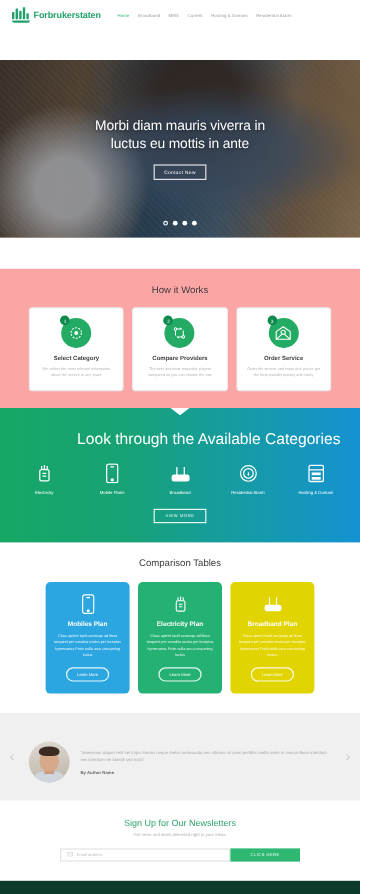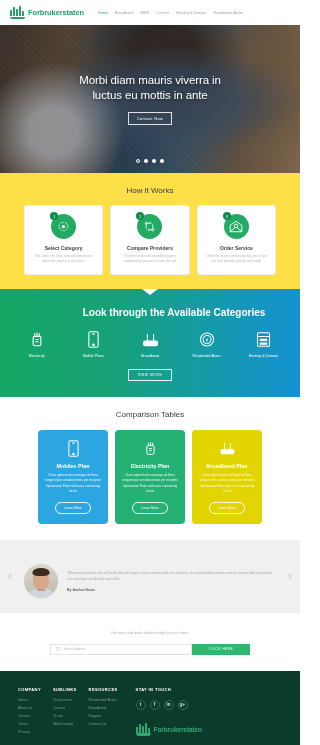--- a/index.html
+++ b/index.html
@@ -21,59 +21,59 @@
   .logo-mark i:nth-child(4){ left:9px; height:10px;}
   .logo-mark i:nth-child(5){ left:12px; height:5px;}
   .logo-mark u { position:absolute; left:0; bottom:0; width:15px; height:2.5px; background:#22a06b; border-radius:0 0 7px 7px; display:block;}
   .logo-text { font-size:7.5px; font-weight:bold; color:#22a06b; letter-spacing:-.1px; }
   .nav { margin-left:14px; display:flex; gap:7px; align-items:center; }
   .nav a { font-size:3.6px; color:#9a9a9a; text-decoration:none; white-space:nowrap; letter-spacing:.1px;}
   .nav a.active { color:#2bb673; }
 
   
   .hero { height:148px; position:relative; overflow:hidden;
-    background:linear-gradient(100deg,#4a3a2c 0%,#6d5338 22%,#2d4b63 45%,#49657c 62%,#8a6b4a 82%,#b08a5e 100%); }
+    background:linear-gradient(100deg,#4a3a2c 0%,#6d5338 22%,#2d4b63 45%,#49657c 62%,#8a6b4a 82%,#b08a5e 100%);margin-top:25px; }
   .hero:before{ content:""; position:absolute; inset:0;
     background:
       radial-gradient(circle at 18% 72%, rgba(225,225,228,.85) 0 9%, transparent 26%),
       radial-gradient(ellipse at 58% 52%, rgba(70,95,125,.75) 0 26%, transparent 52%),
       radial-gradient(circle at 55% 22%, rgba(60,42,30,.9) 0 16%, transparent 40%),
       radial-gradient(ellipse at 88% 40%, rgba(150,115,75,.55) 0 22%, transparent 55%),
       repeating-linear-gradient(45deg, rgba(255,255,255,.045) 0 2px, transparent 2px 4px);
   }
   .hero:after{ content:""; position:absolute; inset:0; background:rgba(20,26,34,.34); }
   .hero-inner { position:absolute; inset:0; z-index:3; display:flex; flex-direction:column;
     align-items:center; justify-content:center; text-align:center; padding:0 24px; }
   .hero h1 { color:#fff; font-size:11.5px; font-weight:normal; line-height:1.32; letter-spacing:-.1px;
     text-shadow:0 1px 3px rgba(0,0,0,.45); }
   .hero-btn { margin-top:9px; border:1px solid rgba(255,255,255,.85); color:#fff; background:transparent;
     font-size:4px; padding:3px 8px; letter-spacing:.3px; font-family:inherit; }
   .dots { position:absolute; bottom:10px; left:0; right:0; display:flex; justify-content:center; gap:4px; z-index:4;}
   .dot { width:4px; height:4px; border-radius:50%; background:#fff; }
   .dot.active { background:transparent; border:1px solid #fff; width:4px; height:4px; }
 
   
-  .how { padding:13px 0 14px; background:#fde047; }
+  .how { padding:13px 0 14px; background:#fca5a5;margin-top:26px; }
   .sec-title { text-align:center; font-size:8px; color:#3b3b3b; font-weight:normal; }
   .how-cards { display:flex; justify-content:center; gap:7px; margin-top:10px; padding:0 24px; }
   .how-card { flex:1; border:1px solid #ececec; border-radius:3px; padding:8px 6px 9px; text-align:center; background:#fff; }
   .circ { width:25px; height:25px; border-radius:50%; background:#24ab63; margin:0 auto 6px;
     display:flex; align-items:center; justify-content:center; position:relative;}
   .circ svg { display:block; }
   .badge { position:absolute; top:-2px; left:-1px; width:8px; height:8px; border-radius:50%;
     background:#0e8a4d; color:#fff; font-size:4px; display:flex; align-items:center; justify-content:center;}
   .how-card h3 { font-size:5px; color:#3f3f3f; font-weight:bold; margin-bottom:3px; }
   .how-card p { font-size:3.2px; color:#b4b4b4; line-height:1.65; }
 
   
   .cats { background:linear-gradient(90deg,#16a765 0%,#17a275 35%,#159ba6 68%,#1492d2 100%);
     padding:18px 0 16px; position:relative; text-align:center; }
   .notch { position:absolute; top:0; left:50%; transform:translateX(-50%);
     width:0;height:0;border-left:8px solid transparent;border-right:8px solid transparent;border-top:6px solid #fff;}
-  .cats h2 { color:#fff; font-size:10px; font-weight:bold;padding-left:48px; }
+  .cats h2 { color:#fff; font-size:13px; font-weight:normal;padding-left:48px; }
   .cat-row { display:flex; justify-content:center; gap:11px; margin-top:13px; padding:0 14px; }
   .cat { display:flex; flex-direction:column; align-items:center; gap:5px; width:46px; }
   .cat span { color:#fff; font-size:3.6px; white-space:nowrap; }
   .view-more { margin-top:11px; display:inline-block; border:1px solid rgba(255,255,255,.9);
     color:#fff; background:transparent; font-size:3.4px; padding:3px 9px; letter-spacing:.5px; font-family:inherit;}
 
   
   .comp { background:#fff; padding:13px 16px 16px; }
   .comp-cards { display:flex; justify-content:center; gap:7px; margin-top:11px; padding:0 22px; }
   .comp-card { flex:1; border-radius:4px; padding:9px 6px 10px; text-align:center; color:#fff; }
@@ -333,20 +333,21 @@
           <span class="hair"></span>
       </div>
       <div class="quote">
         <p>"Maecenas aliquet velit vel turpis Mauris neque metus malesuada nec ultricies sit amet porttitor mattis enim In massa libero interdum nec interdum vel blandit sed nulla"</p>
         <div class="author">By Author Name</div>
       </div>
     </div>
   </div>
 
   <div class="news">
+    <h2>Sign Up for Our Newsletters</h2>
     <p>Get news and deals delivered right to your inbox.</p>
     <div class="news-form">
       <div class="news-input">
         <svg width="5" height="4" viewBox="0 0 14 10" fill="none" stroke="#cfcfcf" stroke-width="1.4">
           <rect x="1" y="1" width="12" height="8"></rect>
             <path d="M1 1l6 5 6-5"></path>
         </svg>
         <span>Email address</span>
       </div>
       <button class="news-btn">CLICK HERE</button>

